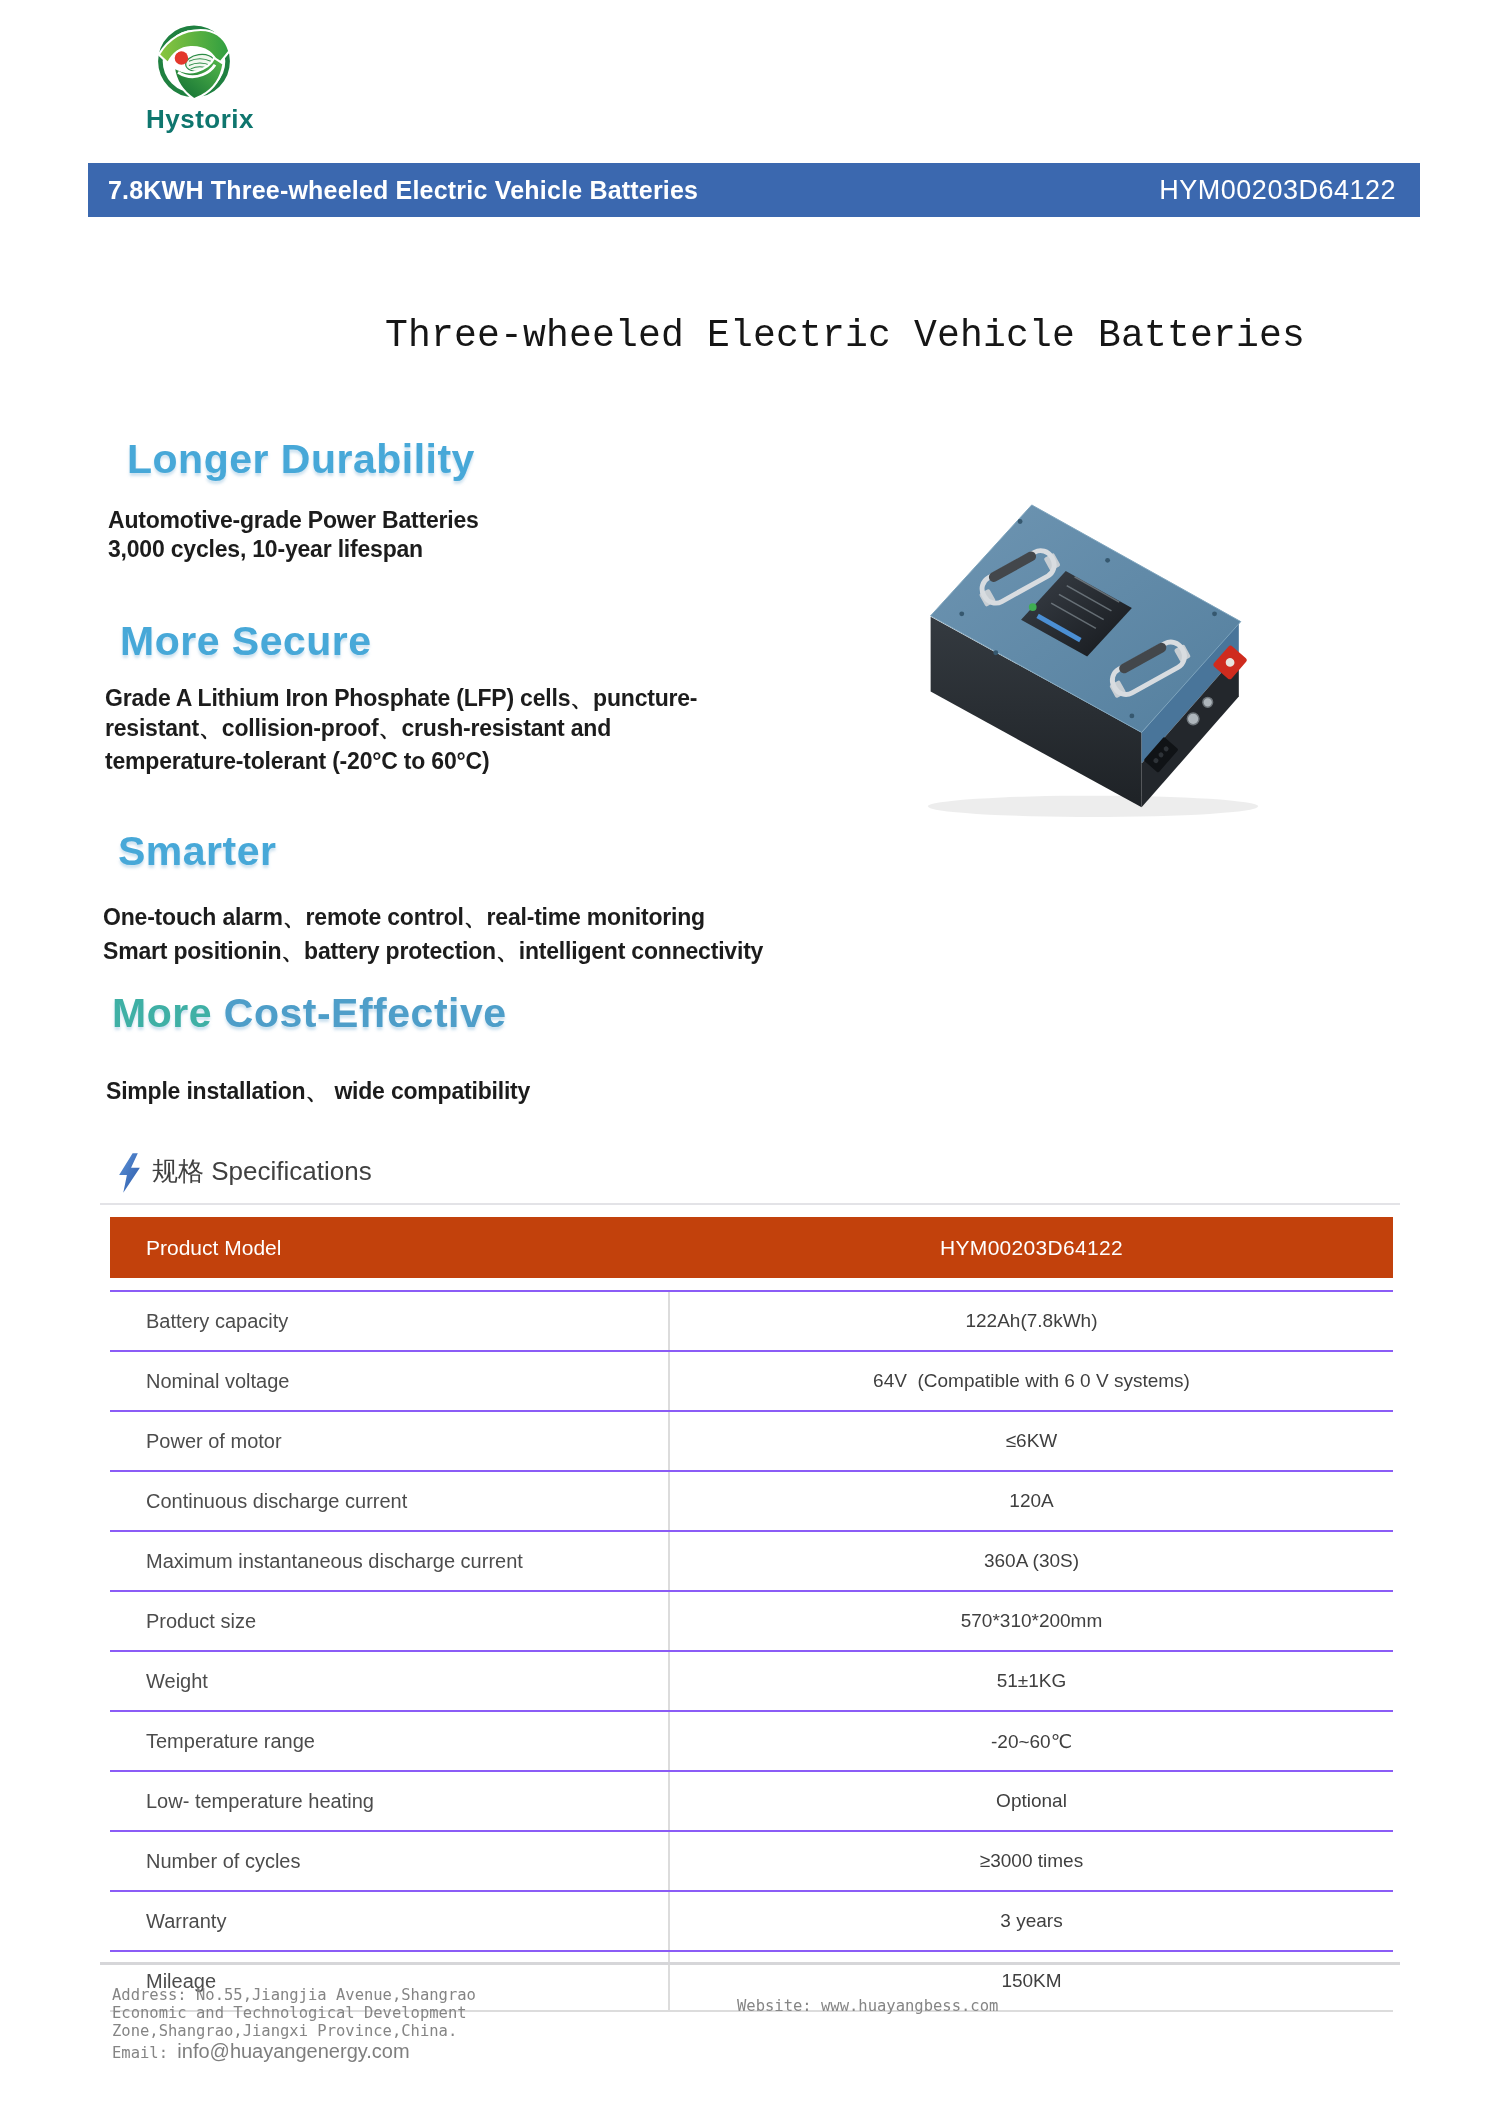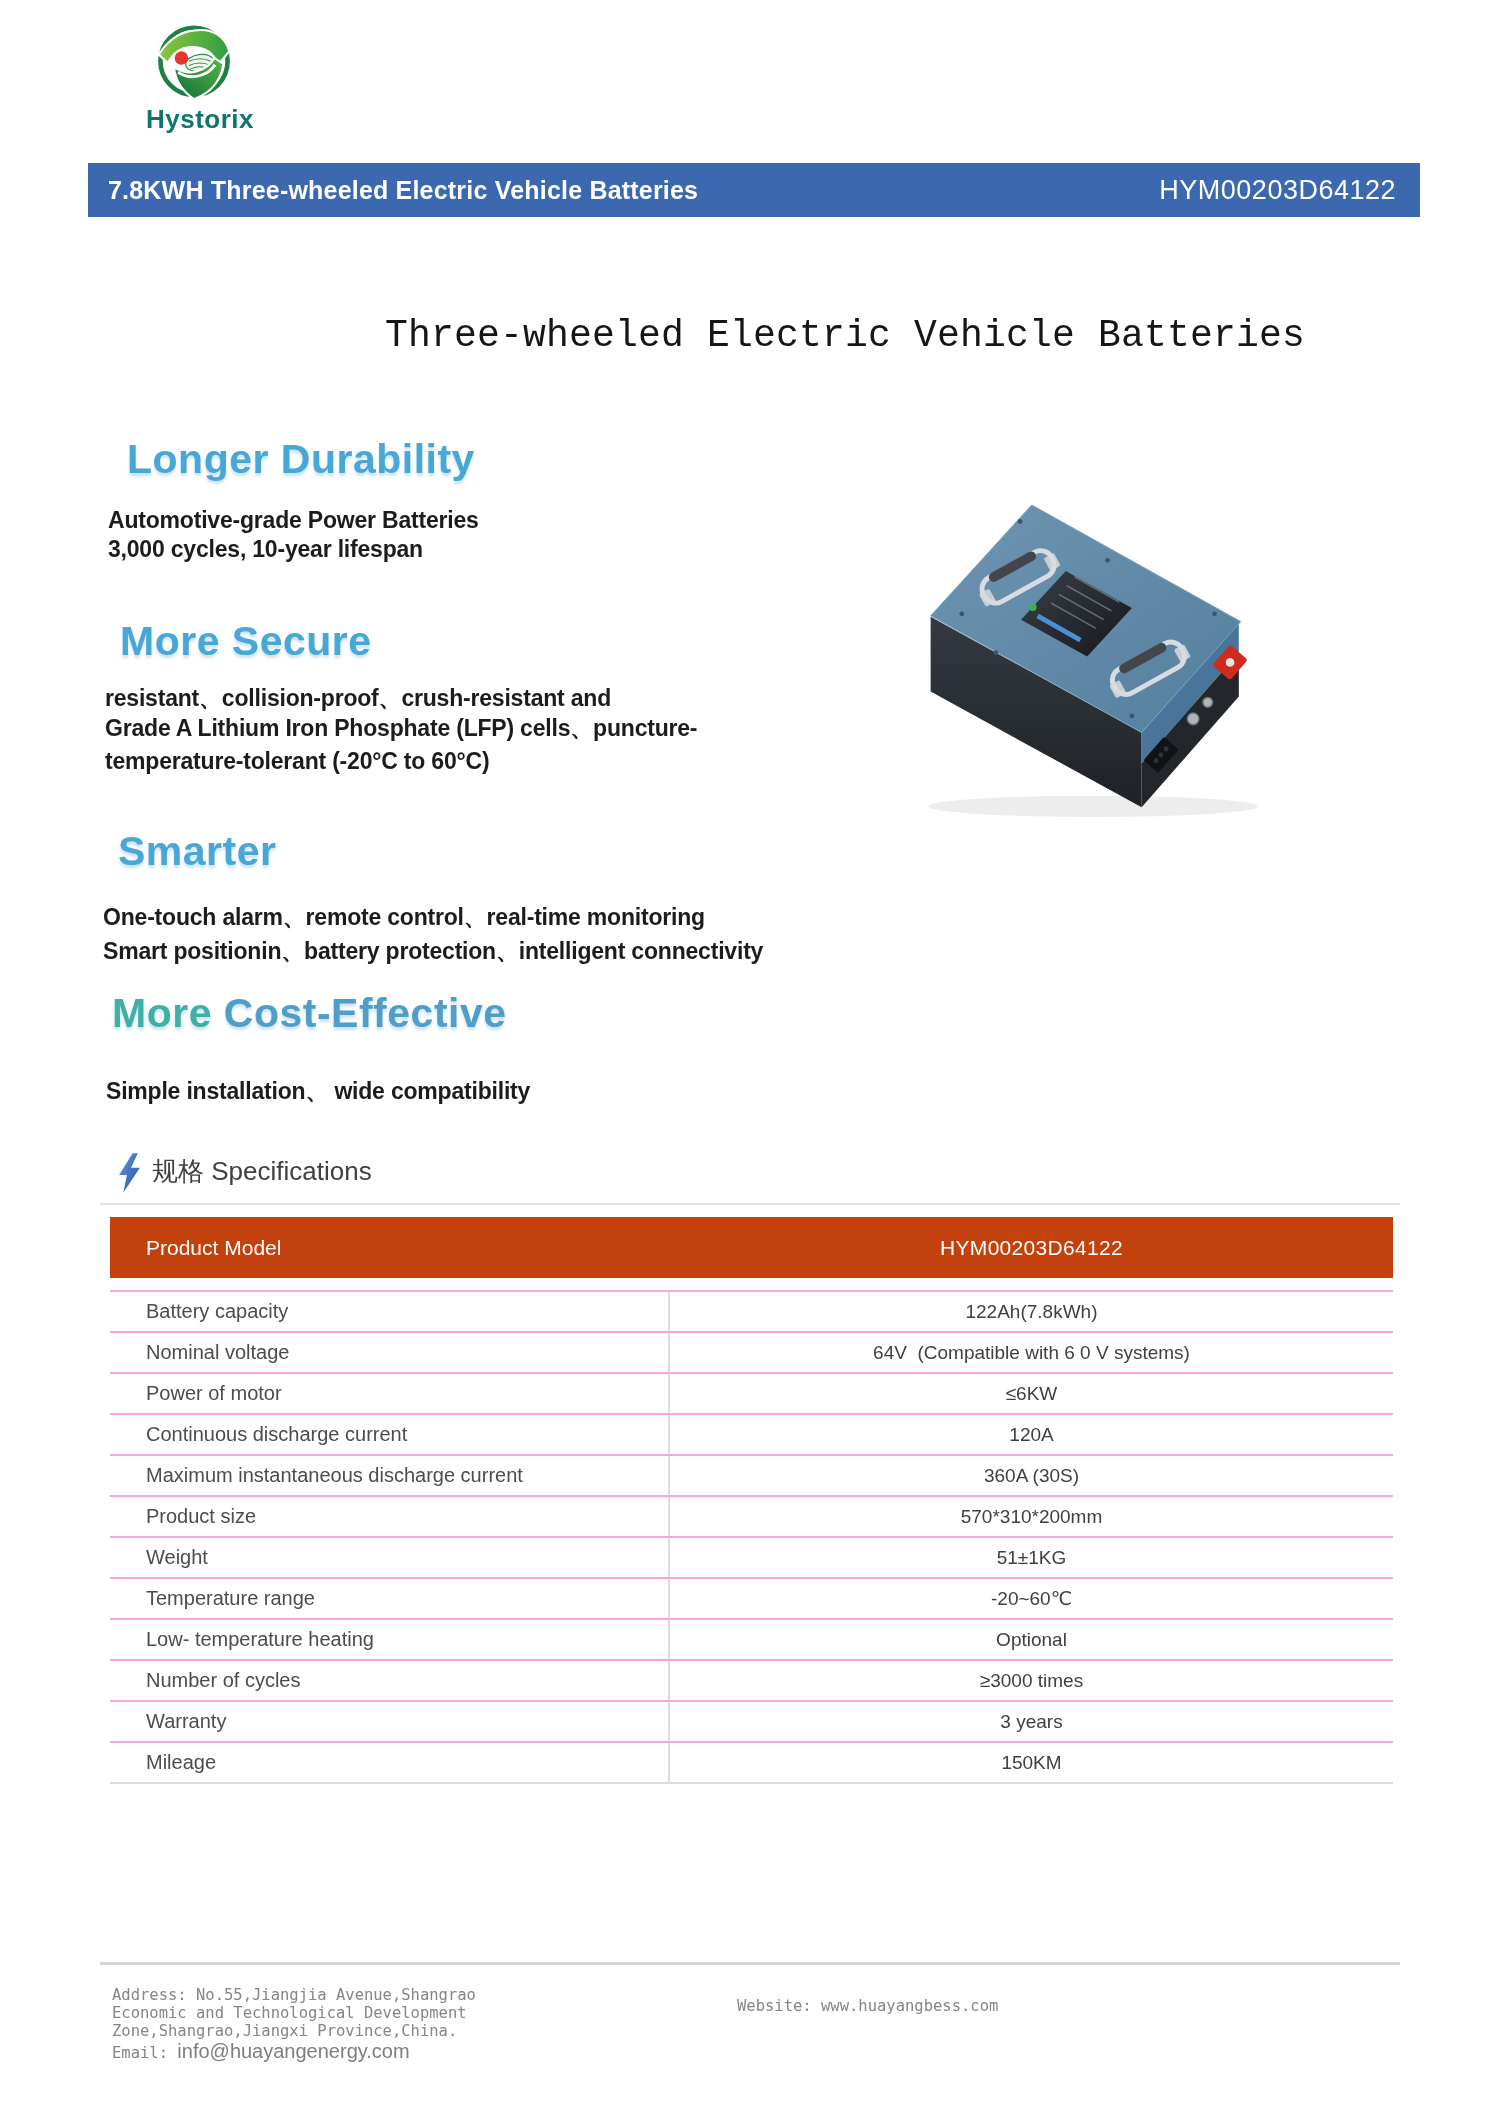--- a/index.html
+++ b/index.html
@@ -27,21 +27,21 @@
   .feat-text{font-size:23px;font-weight:700;color:#1c1c1c;letter-spacing:-0.2px;}
 
   
   .specs-title{left:152px;top:1154px;font-size:26px;font-weight:400;color:#404040;}
   .rule1{left:100px;top:1203px;width:1300px;height:2px;background:#e3e3e7;}
   .spec-table{left:110px;top:1217px;width:1283px;}
   .thead{height:61px;background:#c2410c;display:flex;align-items:center;}
   .thead .cell-label{flex:0 0 560px;box-sizing:border-box;padding-left:36px;color:#ffffff;font-size:21px;font-weight:400;}
   .thead .cell-value{flex:1;text-align:center;color:#ffffff;font-size:21px;font-weight:400;letter-spacing:0.3px;}
   .tbody{margin-top:12px;border-bottom:2px solid #dcdcdc;}
-  .trow{height:41px;box-sizing:border-box;border-top:2px solid #f9a8d4;display:flex;}
+  .trow{height:60px;box-sizing:border-box;border-top:2px solid #8b5cf6;display:flex;}
   .trow .cell-label{flex:0 0 560px;box-sizing:border-box;border-right:2px solid #dcdcdc;padding-left:36px;display:flex;align-items:center;font-size:20px;color:#4c4c4c;}
   .trow .cell-value{flex:1;display:flex;align-items:center;justify-content:center;font-size:19px;color:#3f3f3f;white-space:pre;}
 
   
   .rule2{left:100px;top:1962px;width:1300px;height:3px;background:#d6d6d9;}
   .footer-block{font-family:"DejaVu Sans Mono","Liberation Mono",monospace;font-size:15.5px;line-height:18px;color:#858585;}
   .footer-email-value{font-family:"Liberation Sans","DejaVu Sans",sans-serif;font-size:20px;color:#7e7e7e;}
 </style>
 </head>
 <body>
@@ -77,22 +77,22 @@
   <div class="abs page-title">Three-wheeled Electric Vehicle Batteries</div>
 
   <div class="abs h-feature" style="left:127px;top:436px;">Longer Durability</div>
   <div class="abs feat-text" style="left:108px;top:506px;line-height:29px;">
     <div>Automotive-grade Power Batteries</div>
     <div>3,000 cycles, 10-year lifespan</div>
   </div>
 
   <div class="abs h-feature" style="left:120px;top:618px;">More Secure</div>
   <div class="abs feat-text" style="left:105px;top:683px;line-height:30px;">
+    <div>Grade A Lithium Iron Phosphate (LFP) cells、puncture-</div>
     <div>resistant、collision-proof、crush-resistant and</div>
-    <div>Grade A Lithium Iron Phosphate (LFP) cells、puncture-</div>
     <div style="margin-top:3px;">temperature-tolerant (-20°C to 60°C)</div>
   </div>
 
   <svg class="abs" style="left:893px;top:468px;" width="400" height="350" viewBox="0 0 390 360">
     <defs>
       <linearGradient id="topF" x1="0" y1="0" x2="1" y2="1">
         <stop offset="0" stop-color="#6e95b2"></stop>
           <stop offset="1" stop-color="#547f9e"></stop>
       </linearGradient>
       <linearGradient id="leftF" x1="0" y1="0" x2="0" y2="1">

